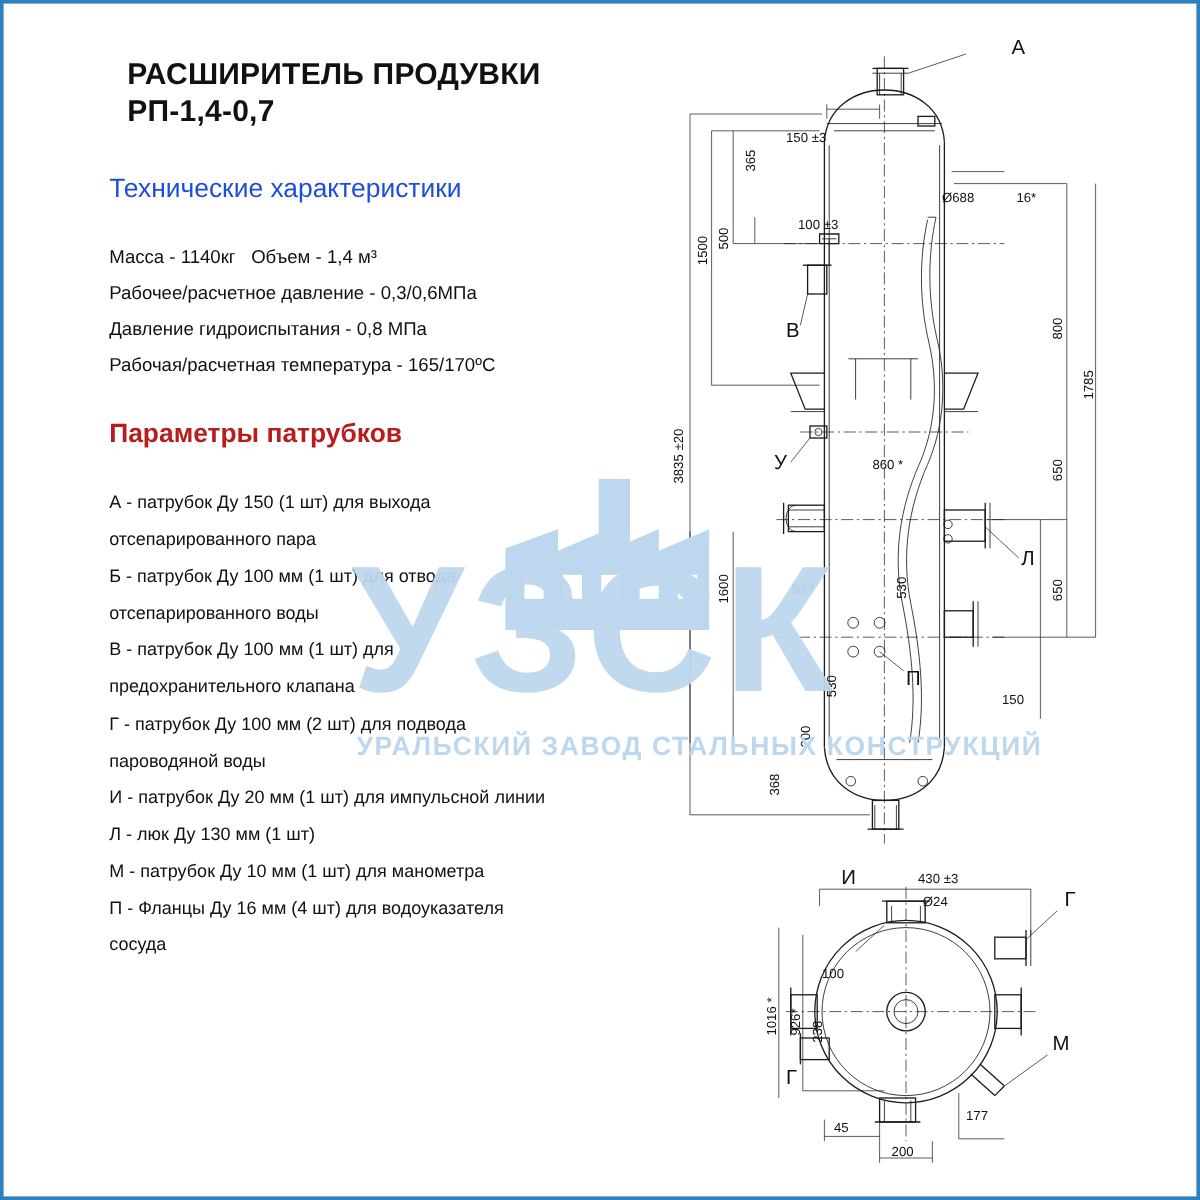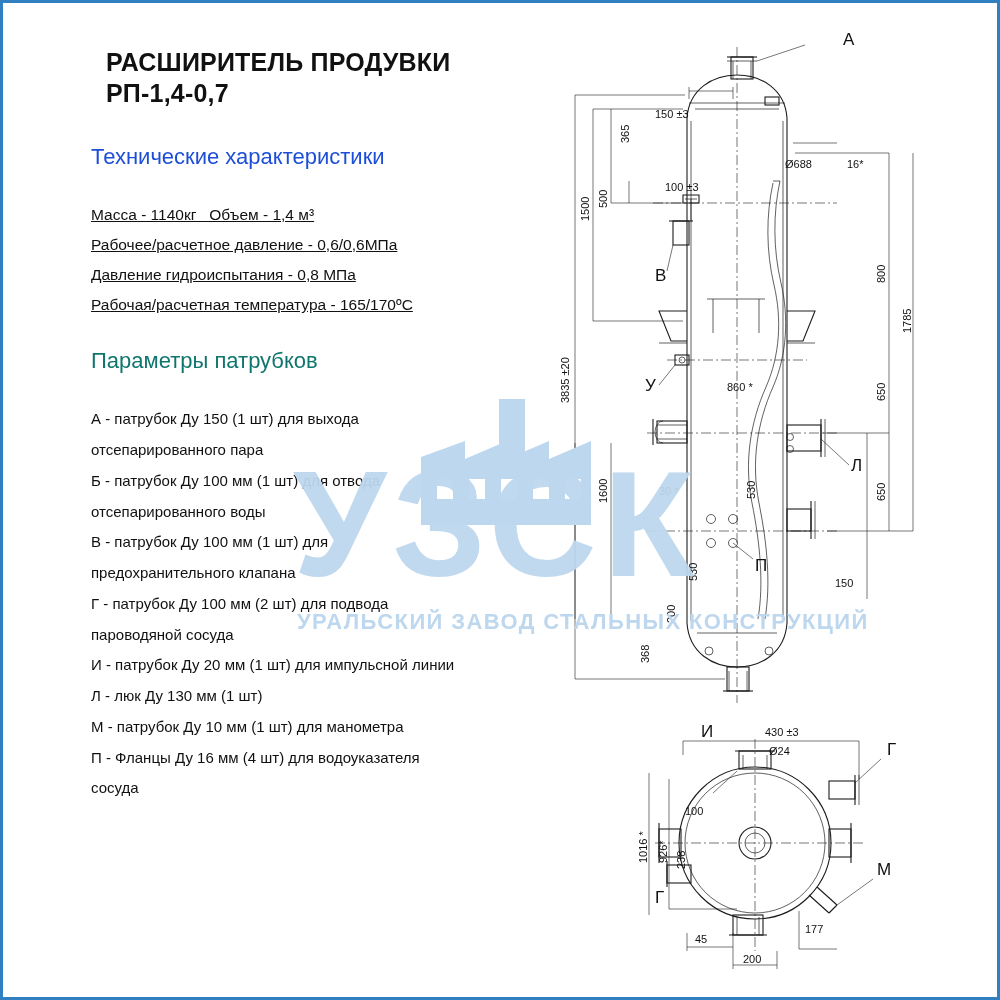--- a/index.html
+++ b/index.html
@@ -41,27 +41,27 @@
     font-size: 22px;
     font-weight: normal;
     margin: 0 0 30px 0;
     color: #1d4ed8;
   }
   .spec-line {
     font-size: 15.5px;
     line-height: 1.95;
     color: #111;
     white-space: pre;
-    text-decoration: underline;
   }
   .spec-block { margin-bottom: 28px; }
   .section-head-2 {
     font-size: 22px;
     margin: 0 0 30px 0;
-    color: #0f766e;
+    color: #b91c1c;
+    font-weight: bold;
   }
   .nozzle-line {
     font-size: 15px;
     line-height: 2.05;
     color: #111;
   }
 
   
   #watermark {
     position: absolute;
@@ -125,36 +125,36 @@
 
     <div class="main-title">
       <div>РАСШИРИТЕЛЬ ПРОДУВКИ</div>
       <div>РП-1,4-0,7</div>
     </div>
 
     <div class="section-head">Технические характеристики</div>
 
     <div class="spec-block">
       <div class="spec-line">Масса - 1140кг   Объем - 1,4 м³</div>
-      <div class="spec-line">Рабочее/расчетное давление - 0,6/0,6МПа</div>
+      <div class="spec-line">Рабочее/расчетное давление - 0,3/0,6МПа</div>
       <div class="spec-line">Давление гидроиспытания - 0,8 МПа</div>
       <div class="spec-line">Рабочая/расчетная температура - 165/170ºС</div>
     </div>
 
     <div class="section-head-2">Параметры патрубков</div>
 
     <div>
       <div class="nozzle-line">А - патрубок Ду 150 (1 шт) для выхода</div>
       <div class="nozzle-line">отсепарированного пара</div>
       <div class="nozzle-line">Б - патрубок Ду 100 мм (1 шт) для отвода</div>
       <div class="nozzle-line">отсепарированного воды</div>
       <div class="nozzle-line">В - патрубок Ду 100 мм (1 шт) для</div>
       <div class="nozzle-line">предохранительного клапана</div>
       <div class="nozzle-line">Г - патрубок Ду 100 мм (2 шт) для подвода</div>
-      <div class="nozzle-line">пароводяной сосуда</div>
+      <div class="nozzle-line">пароводяной воды</div>
       <div class="nozzle-line">И - патрубок Ду 20 мм (1 шт) для импульсной линии</div>
       <div class="nozzle-line">Л - люк Ду 130 мм (1 шт)</div>
       <div class="nozzle-line">М - патрубок Ду 10 мм (1 шт) для манометра</div>
       <div class="nozzle-line">П - Фланцы Ду 16 мм (4 шт) для водоуказателя</div>
       <div class="nozzle-line">сосуда</div>
     </div>
   </div>
 
   <div id="watermark">
     <div id="wm-factory">

